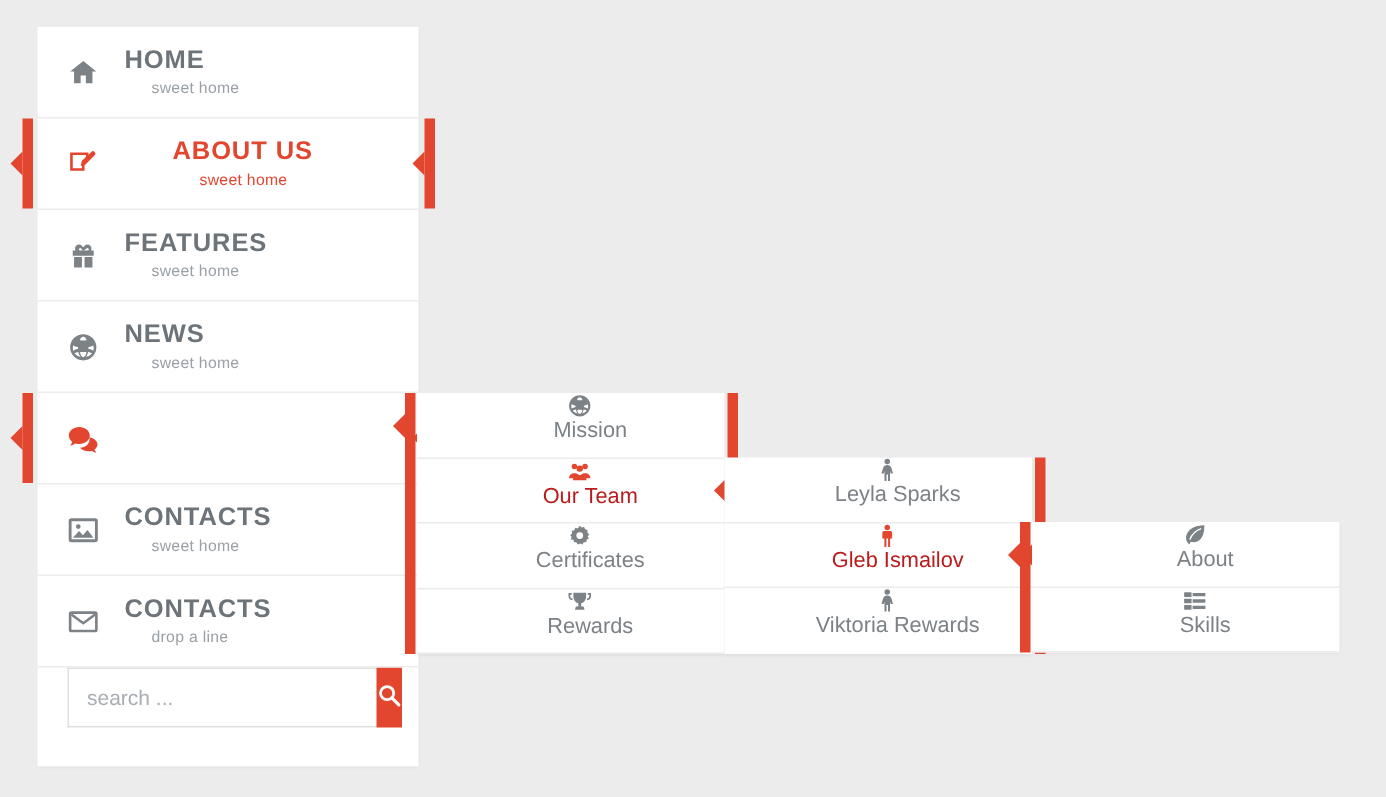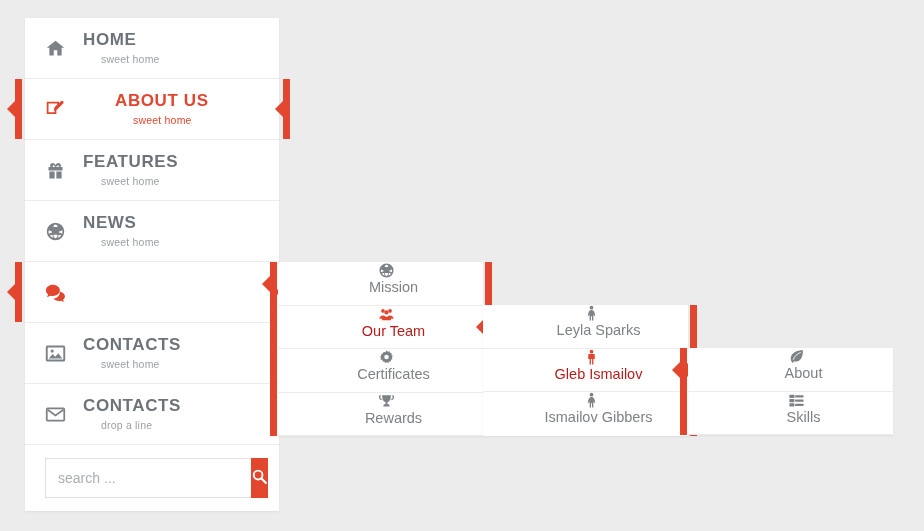--- a/index.html
+++ b/index.html
@@ -70,21 +70,21 @@
   .bar-right::after {
     content:""; position:absolute; left: -8px; top: 50%;
     margin-top: -8px;
     border-top: 8px solid transparent;
     border-bottom: 8px solid transparent;
     border-right: 8px solid #e2462f;
   }
 
   
   .search-wrap {
-    height: 66px; display:flex; align-items:center;
+    height: 66px; display:flex; 
     padding: 0 20px;
   }
   .search-box { display:flex; width: 100%; height: 40px; }
   .search-input {
     flex: 1; height: 40px;
     border: 1px solid #e0e0e0; border-right: none;
     background: #fff; outline: none;
     font-family: "Liberation Sans", sans-serif;
     font-size: 14px; color: #9aa0a6;
     padding: 0 12px;
@@ -300,21 +300,21 @@
         <span class="panel-label">Gleb Ismailov</span>
       </div>
       <span style="position: absolute; right: -9px; top: 57.25px; border-top: 8px solid transparent; border-bottom: 8px solid transparent; border-right: 8px solid rgb(226, 70, 47); margin-right: 8px;"></span>
       <div class="panel-row">
         <span class="panel-ico">
           <svg width="17" height="17" viewBox="0 0 24 24" fill="currentColor" aria-hidden="true">
             <circle cx="12" cy="3.8" r="2.6"></circle>
             <path d="M12 7c-2.3 0-3.6 1.4-4.1 3.4L6.6 15h2.2l.6-2.6V22h1.9v-6h1.4v6h1.9v-9.6l.6 2.6h2.2l-1.3-4.6C15.6 8.4 14.3 7 12 7z"></path>
           </svg>
         </span>
-        <span class="panel-label">Ismailov Gibbers</span>
+        <span class="panel-label">Viktoria Rewards</span>
       </div>
     </div>
 
   <div class="panel" id="panel-4">
       <span class="rail l"></span>
       <div class="panel-row">
         <span class="panel-ico">
           <svg width="17" height="17" viewBox="0 0 24 24" fill="currentColor" aria-hidden="true">
             <path d="M21 3c-9 0-15 3.6-16.8 9.2C3 16.3 4.7 19.5 7 21l1.2-2.3c1.5.6 4 .8 6.6-.5C19.3 15.9 21.3 9.6 21 3z"></path>
             <path d="M18 6.2C13 8 9 11.8 7.4 16.6" fill="none" stroke="#ffffff" stroke-width="1.3"></path>

